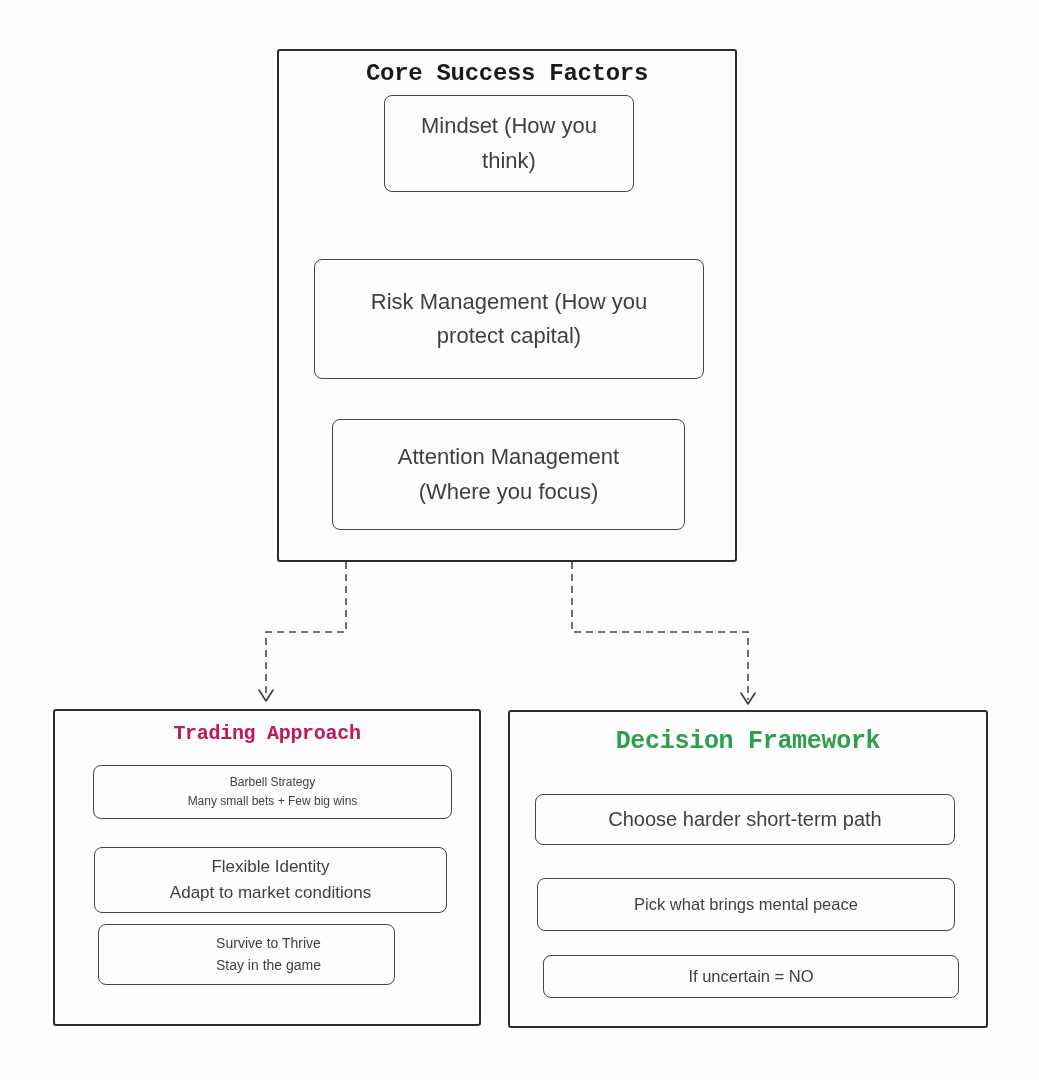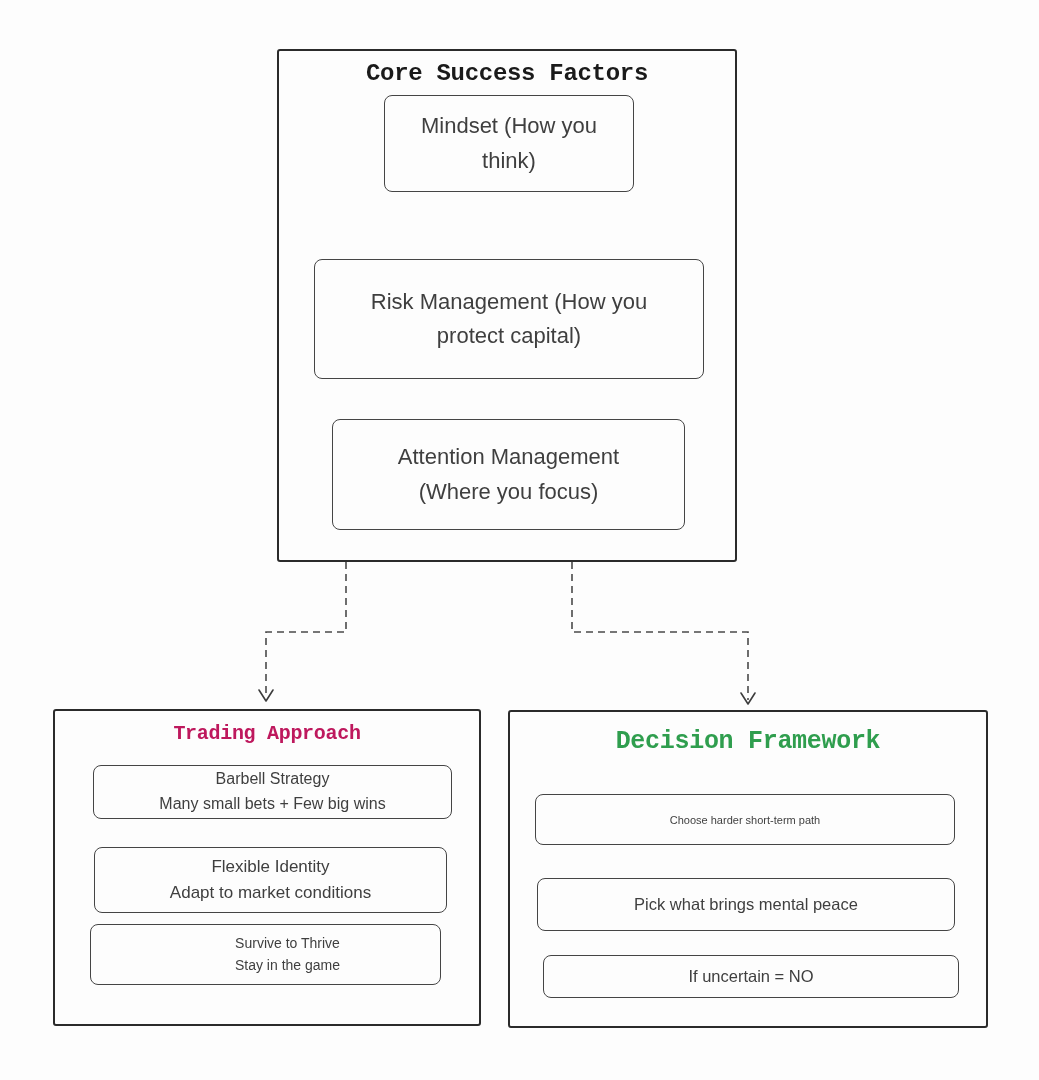--- a/index.html
+++ b/index.html
@@ -67,25 +67,25 @@
   }
   .node-text {
     white-space: pre-line;
     color: #3f3f3f;
   }
   
   .node-mindset   { left: 105px; top: 44px;  width: 250px; height: 97px;  font-size: 22px; line-height: 1.55; }
   .node-risk      { left: 35px;  top: 208px; width: 390px; height: 120px;  font-size: 22px; line-height: 1.55; }
   .node-attention { left: 53px;  top: 368px; width: 353px; height: 111px; font-size: 22px; line-height: 1.55; }
   
-  .node-barbell   { left: 38px; top: 54px;  width: 359px; height: 54px; font-size: 16px; line-height: 1.55; }
+  .node-barbell   { left: 38px; top: 54px;  width: 359px; height: 54px; font-size: 12px; line-height: 1.55; }
   .node-flexible  { left: 39px; top: 136px; width: 353px; height: 66px; font-size: 17px; line-height: 1.55; }
-  .node-survive   { left: 35px; top: 213px; width: 351px; height: 61px; font-size: 14px; line-height: 1.55; padding-left: 44px; }
+  .node-survive   { left: 43px; top: 213px; width: 297px; height: 61px; font-size: 14px; line-height: 1.55; padding-left: 44px; }
   
-  .node-choose    { left: 25px; top: 82px;  width: 420px; height: 51px; font-size: 11px; justify-content: center; }
+  .node-choose    { left: 25px; top: 82px;  width: 420px; height: 51px; font-size: 20px; justify-content: center; }
   .node-pick      { left: 27px; top: 166px; width: 418px; height: 53px; font-size: 16.5px; }
   .node-uncertain { left: 33px; top: 243px; width: 416px; height: 43px; font-size: 16.5px; }
 </style>
 </head>
 <body>
 
 <div class="canvas">
 
   <svg class="connectors" viewBox="0 0 1039 1080" xmlns="http://www.w3.org/2000/svg">
     <path class="dash" d="M346,562 L346,632 L266,632 L266,697"></path>

